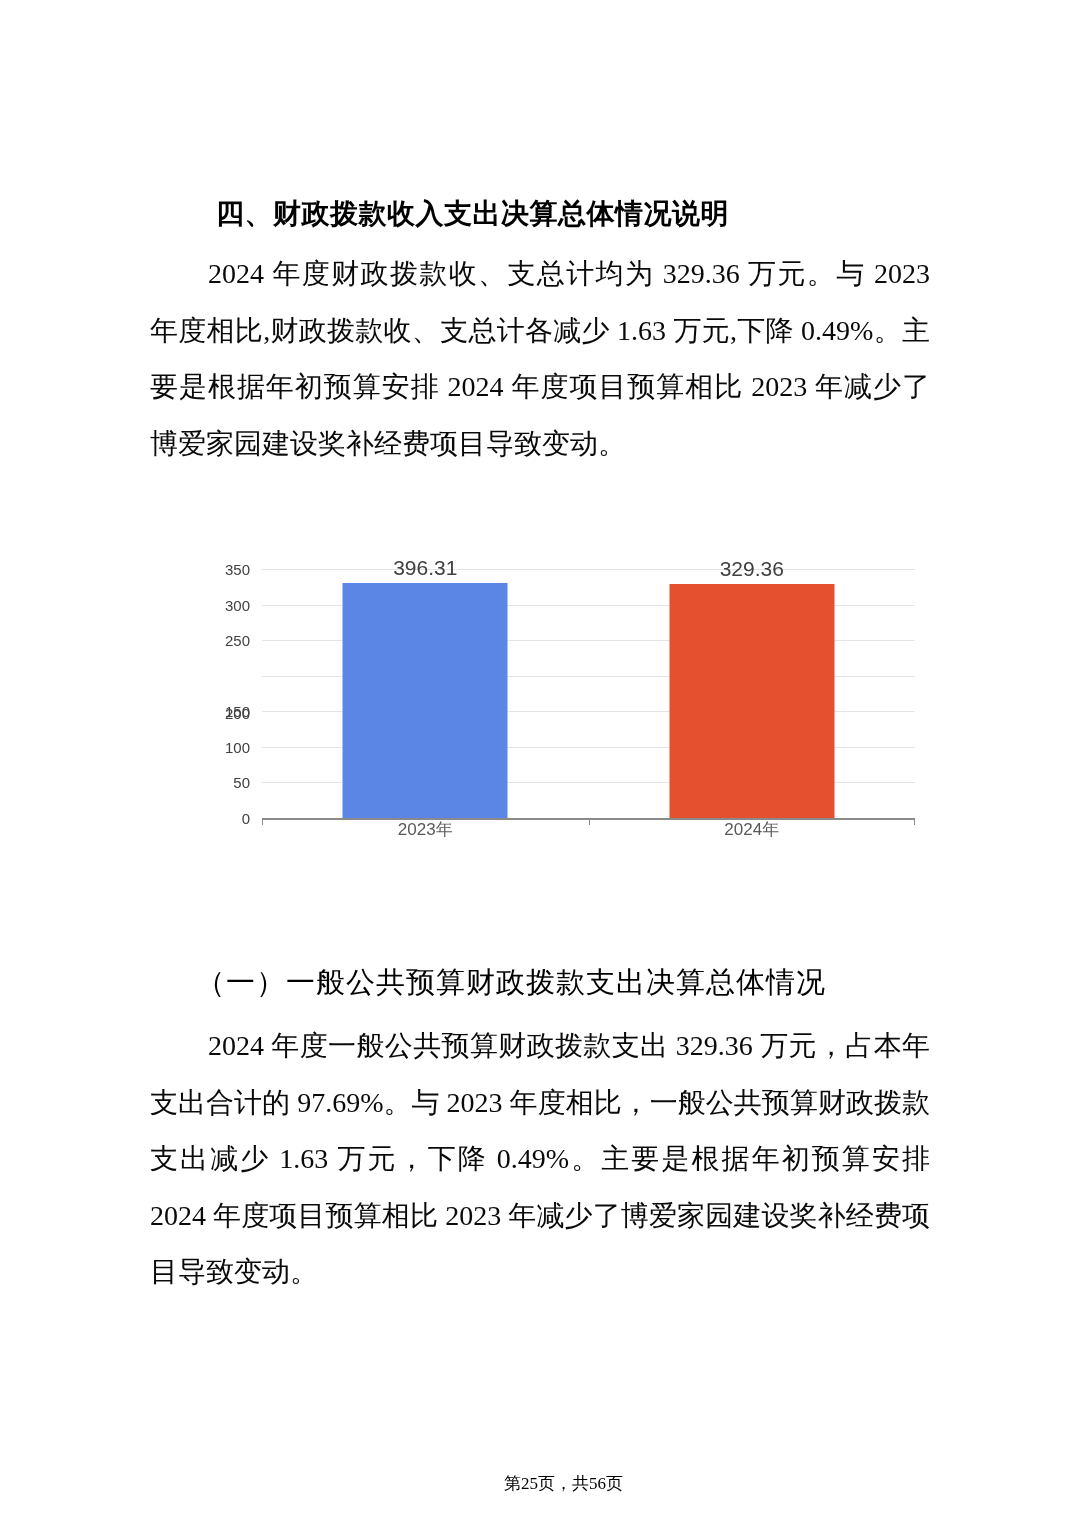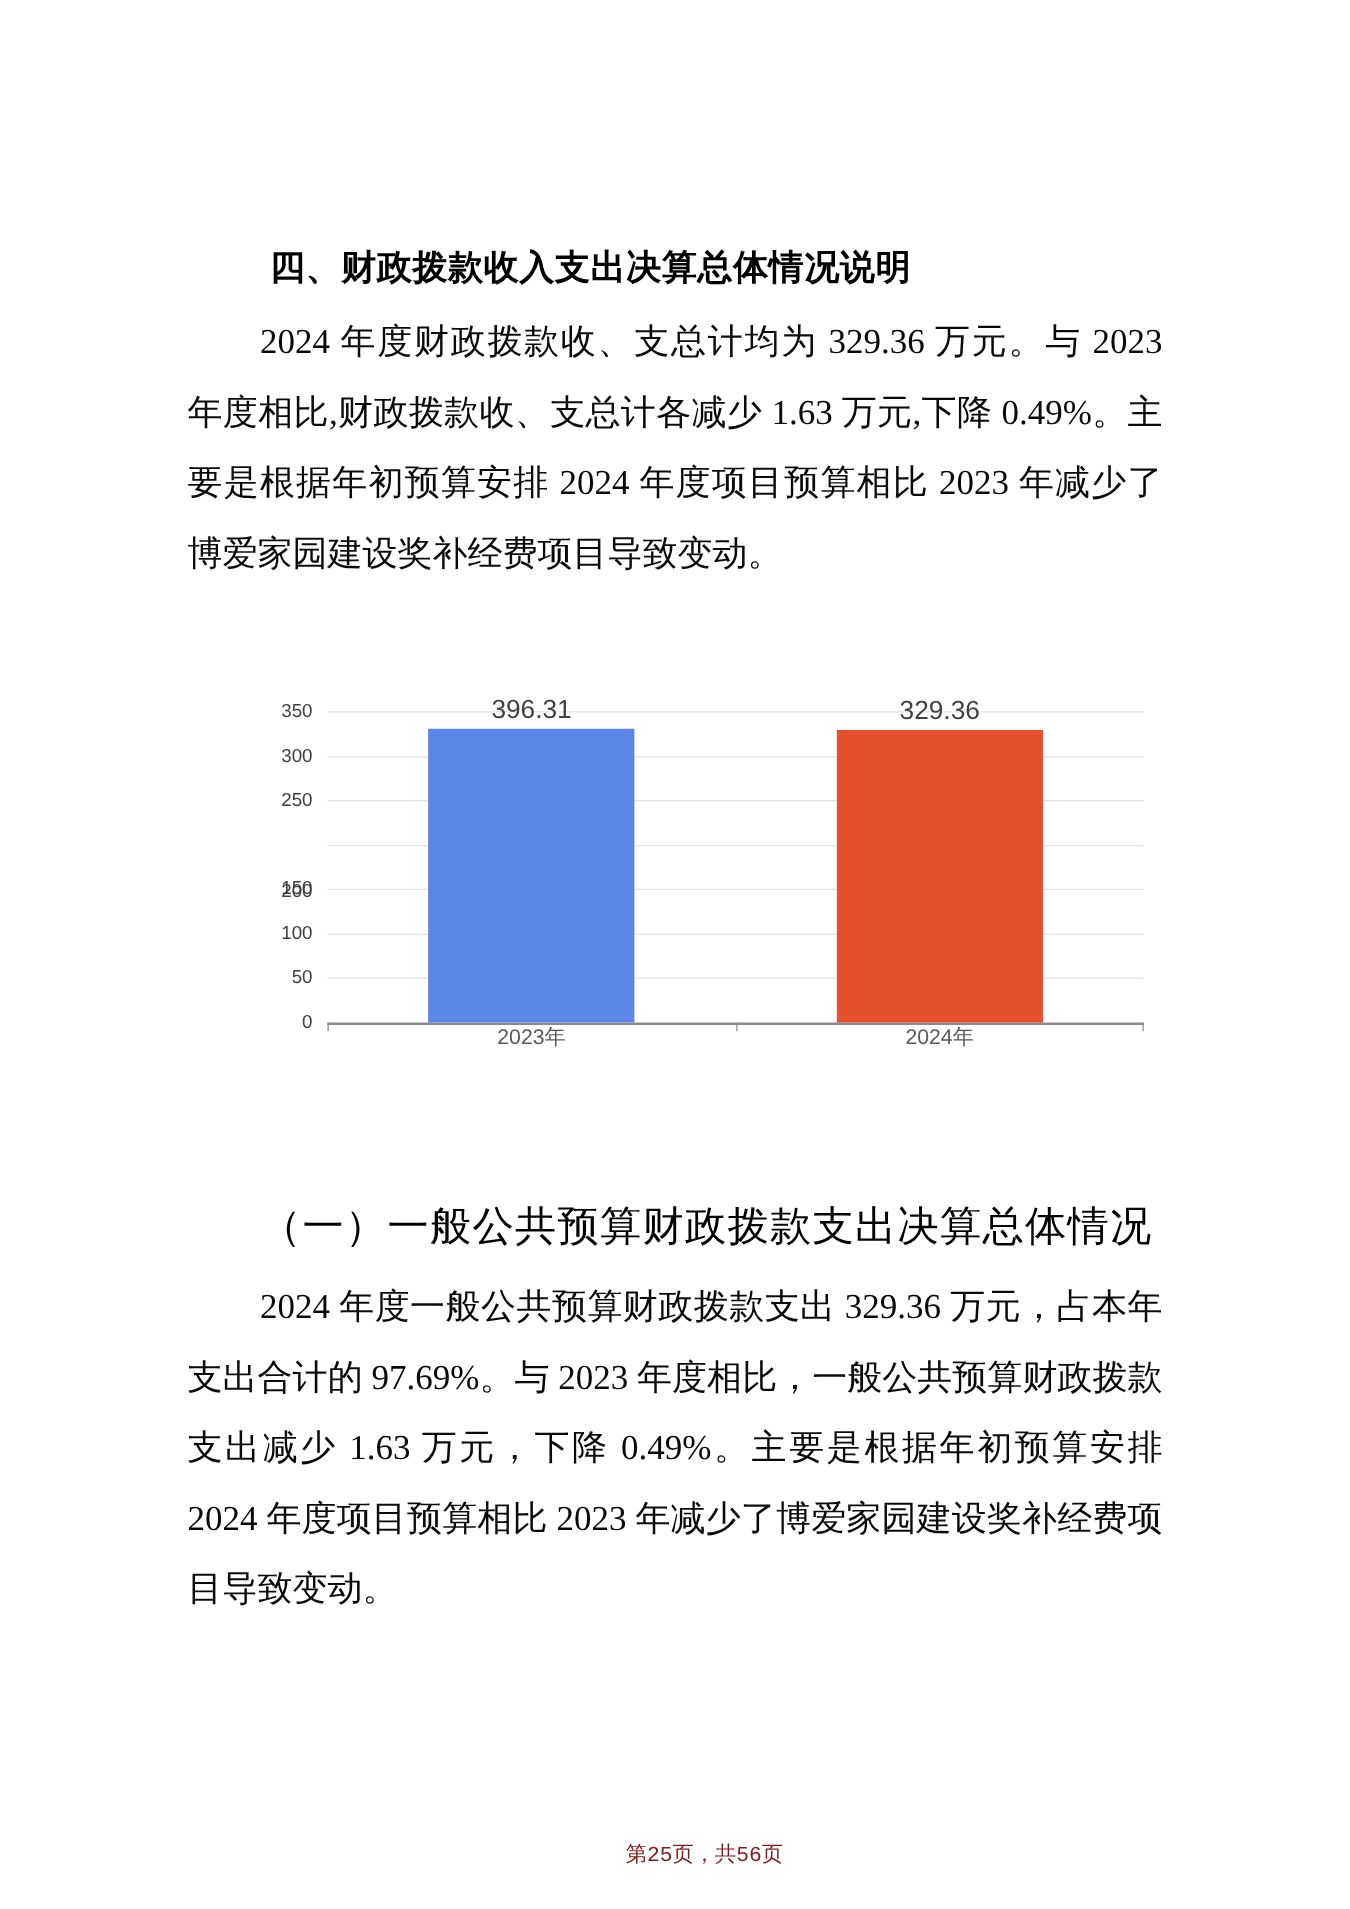--- a/index.html
+++ b/index.html
@@ -10,23 +10,23 @@
   }
   .sec-heading {
     position:absolute; left:216px; margin:0;
     font-family:"Liberation Sans","DejaVu Sans",sans-serif;
     font-weight:700; font-size:28px; line-height:40px; color:#000;
     letter-spacing:0.5px; white-space:nowrap;text-align:right;
   }
   #sec4-heading { top:194px; }
   #sec5-heading { top:908px; }
   .sub-heading {
-    position:absolute; left:208px; top:962px; margin:0;
+    position:absolute; left:196px; top:962px; margin:0;
     font-family:"Liberation Serif","DejaVu Serif",serif;
-    font-weight:500; font-size:33px; line-height:40px; color:#000;
+    font-weight:500; font-size:29px; line-height:40px; color:#000;
     letter-spacing:1px; white-space:nowrap;
   }
   .body-para {
     position:absolute; left:150px; width:780px; margin:0;
     font-size:28px; line-height:56.5px; text-align:justify;
     text-indent:58px; color:#0a0a0a;
   }
   #para1 { top:246px; }
   #para2 { top:1018px; }
 
@@ -54,21 +54,21 @@
     font-size:21px; color:#404040; white-space:nowrap; line-height:21px;
   }
   .xtick { position:absolute; top:100%; width:1px; height:7px; background:#8a8a8a; }
   .cat-label {
     position:absolute; top:100%; transform:translateX(-50%);
     font-family:"Liberation Sans","DejaVu Sans",sans-serif;
     font-size:17px; color:#595959; white-space:nowrap;
   }
   .footer {
     position:absolute; left:0; right:0; top:1472px; text-align:center;
-    font-size:17px; color:#7f1d1d; font-family:Liberation Mono, monospace;padding-left:47px;
+    font-size:17px; color:#000000; font-family:Liberation Serif, serif;padding-left:47px;
   }
 </style>
 </head>
 <body>
 
 <div class="page">
 
   <h2 class="sec-heading" id="sec4-heading">四、财政拨款收入支出决算总体情况说明</h2>
 
   <p class="body-para" id="para1">2024 年度财政拨款收、支总计均为 329.36 万元。与 2023 年度相比,财政拨款收、支总计各减少 1.63 万元,下降 0.49%。主要是根据年初预算安排 2024 年度项目预算相比 2023 年减少了博爱家园建设奖补经费项目导致变动。</p>

